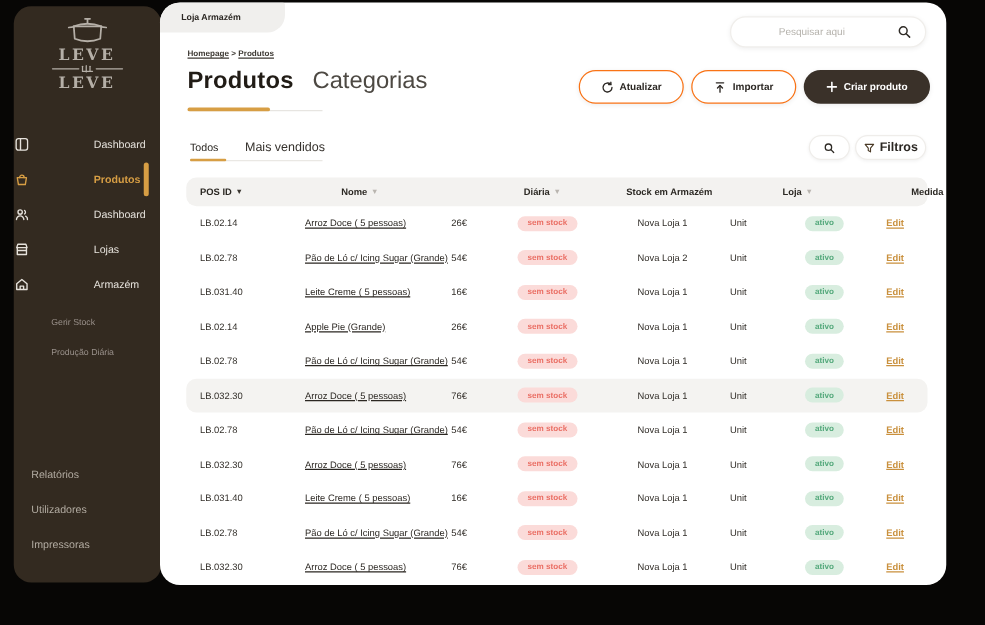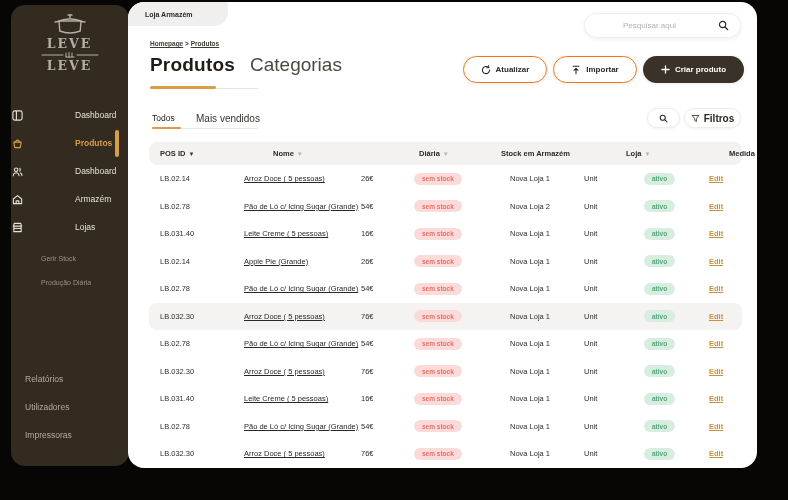--- a/index.html
+++ b/index.html
@@ -156,35 +156,35 @@
             <path d="M1.3 10.5 a3.2 3.2 0 0 1 6.4 0"></path>
             <path d="M8.4 2.6 a1.9 1.9 0 0 1 0 3"></path>
             <path d="M9.3 7.6 a3.2 3 0 0 1 1.6 2.9"></path>
         </svg>
       </span>
       <span>Dashboard</span>
     </div>
     <div class="nav-item">
       <span class="ic">
         <svg width="11" height="11" viewBox="0 0 12 12" fill="none" stroke="currentColor" stroke-width="1.2" stroke-linejoin="round">
-          <path d="M1.5 5.5 L6 1.8 L10.5 5.5 V10.5 H1.5 Z"></path>
-            <path d="M4.5 10.5 V7.5 H7.5 V10.5"></path>
-        </svg>
-      </span>
-      <span>Armazém</span>
+          <path d="M1.5 4.5 L2.5 1.5 H9.5 L10.5 4.5 Z"></path>
+            <path d="M2 4.5 V10.5 H10 V4.5"></path>
+            <line x1="2" y1="7" x2="10" y2="7"></line>
+        </svg>
+      </span>
+      <span>Lojas</span>
     </div>
     <div class="nav-item">
       <span class="ic">
         <svg width="11" height="11" viewBox="0 0 12 12" fill="none" stroke="currentColor" stroke-width="1.2" stroke-linejoin="round">
-          <path d="M1.5 4.5 L2.5 1.5 H9.5 L10.5 4.5 Z"></path>
-            <path d="M2 4.5 V10.5 H10 V4.5"></path>
-            <line x1="2" y1="7" x2="10" y2="7"></line>
-        </svg>
-      </span>
-      <span>Lojas</span>
+          <path d="M1.5 5.5 L6 1.8 L10.5 5.5 V10.5 H1.5 Z"></path>
+            <path d="M4.5 10.5 V7.5 H7.5 V10.5"></path>
+        </svg>
+      </span>
+      <span>Armazém</span>
     </div>
   </nav>
   <div class="active-bar"></div>
 
   <div class="subnav">
     <div class="subnav-item">Gerir Stock</div>
     <div class="subnav-item">Produção Diária</div>
   </div>
 
   <div class="nav2">

